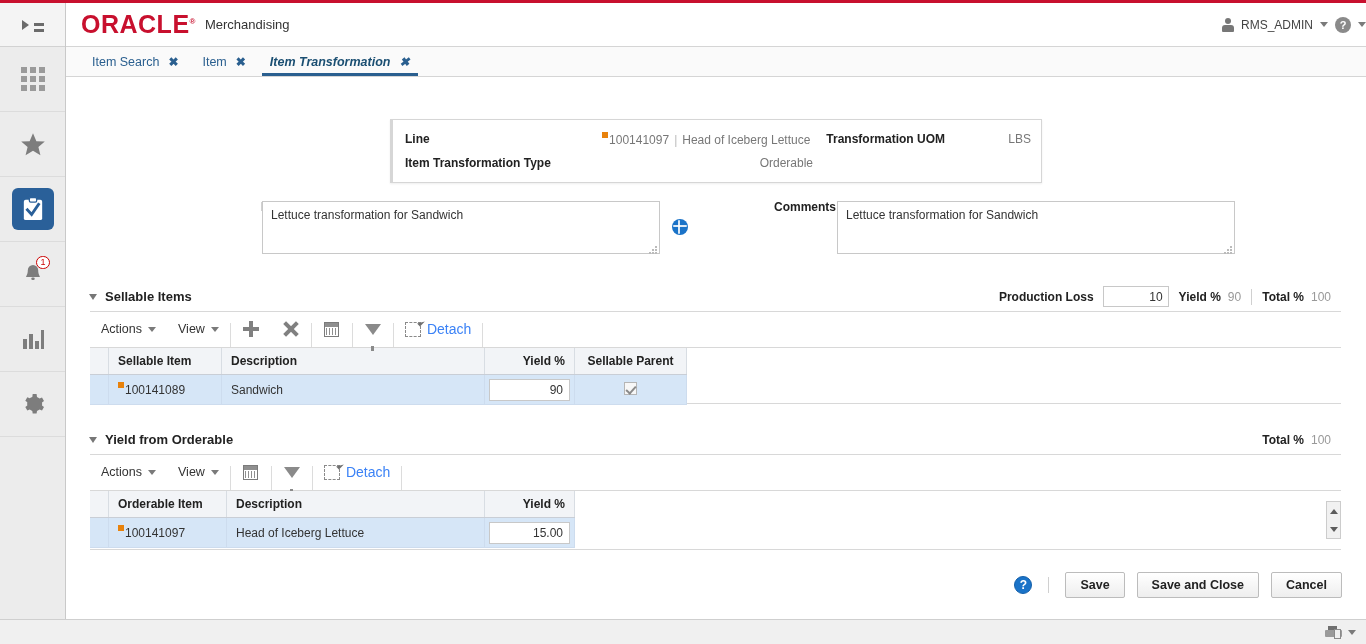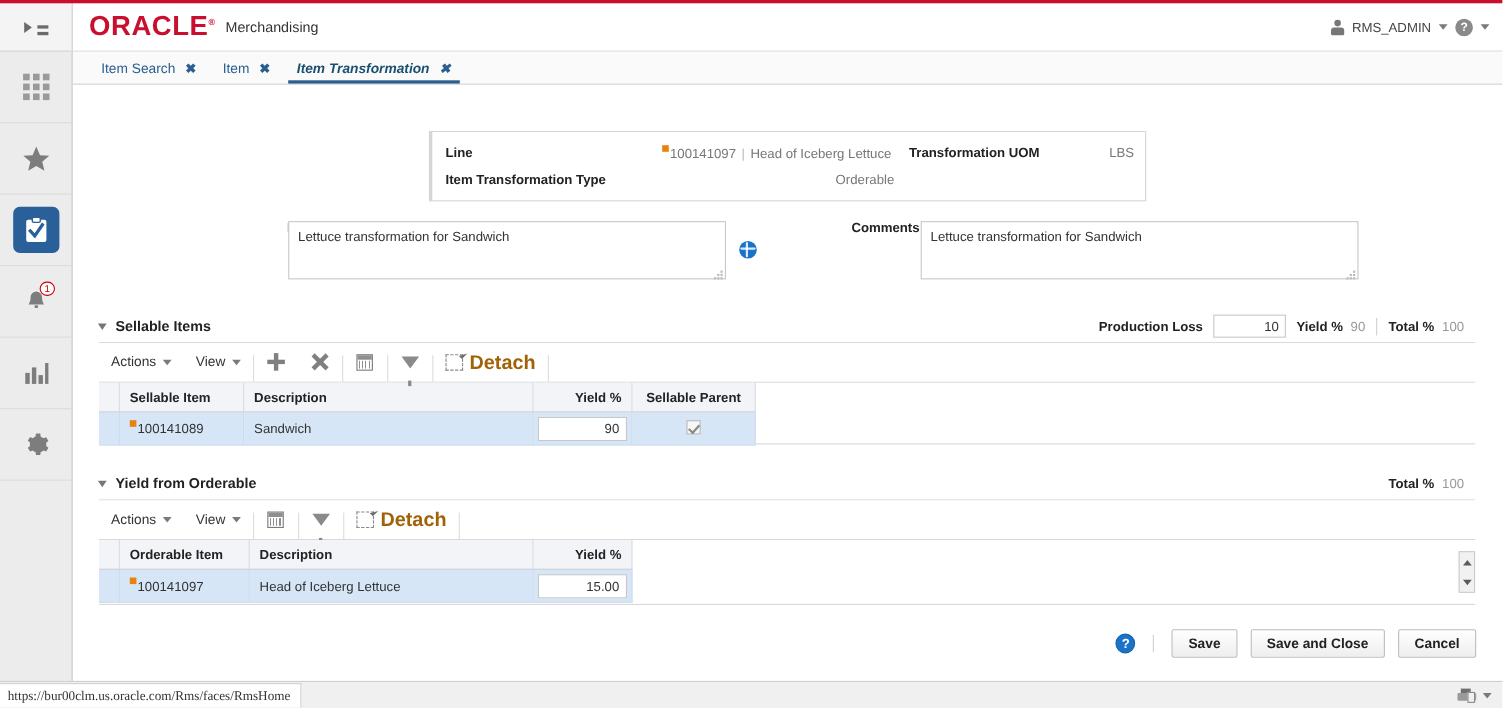--- a/index.html
+++ b/index.html
@@ -64,21 +64,21 @@
     z-index:10;
   }
   .oracle-logo {
     font-family:"Liberation Sans", sans-serif;
     color:#c8102e; font-weight:bold; font-size:25px;
     letter-spacing:0.5px; margin-left:15px;
     position:relative;
   }
   .oracle-logo:after{ content:"®"; font-size:8px; vertical-align:super; }
   .app-title { font-size:13px; color:#333; margin-left:9px; }
-  .hdr-right { margin-left:auto; display:flex; align-items:center; gap:7px; padding-right:12px; font-size:12px; color:#444;}
+  .hdr-right { margin-left:auto; display:flex; align-items:center; gap:7px; font-size:12px; color:#444;}
   .person-ico { width:12px; height:14px; position:relative; display:inline-block;}
   .person-ico .h{position:absolute;top:0;left:3px;width:6px;height:6px;border-radius:50%;background:#777;}
   .person-ico .b{position:absolute;top:7px;left:0;width:12px;height:7px;background:#777;border-radius:3px 3px 1px 1px;}
   .caret { width:0;height:0;border-left:4px solid transparent;border-right:4px solid transparent;border-top:5px solid #7a7a7a; display:inline-block;}
   .help-circle{
     width:16px;height:16px;border-radius:50%;background:#8a8a8a;color:#fff;
     font-size:11px; font-weight:bold; display:flex;align-items:center;justify-content:center;
   }
 
   
@@ -184,21 +184,21 @@
     width:15px;height:15px;border:1.6px solid #7b7b7b; position:relative; background:#fff;
   }
   .sheet:before{content:"";position:absolute;left:0;right:0;top:0;height:4px;background:#8f8f8f;}
   .sheet:after{content:"";position:absolute;left:1px;right:1px;bottom:1px;height:7px;
     background:repeating-linear-gradient(to right,#8f8f8f 0 1px,#fff 1px 3px);}
   .funnel { width:0;height:0;border-left:8px solid transparent;border-right:8px solid transparent;border-top:11px solid #8a8a8a; position:relative;}
   .funnel:after{content:"";position:absolute;left:-1.5px;top:11px;width:3px;height:5px;background:#8a8a8a;}
   .detach-ico { width:16px;height:15px; border:1.5px dashed #8a8a8a; position:relative;}
   .detach-ico:after{content:"";position:absolute;right:-3px;top:-4px;width:0;height:0;
     border-left:4px solid transparent;border-bottom:7px solid #6f6f6f; transform:rotate(45deg);}
-  .detach-lbl { font-weight:bold; font-size:18px; color:#a16207; }
+  .detach-lbl { font-weight:normal; font-size:14px; color:#3b82f6; }
 
   
   table.grid { border-collapse:collapse; table-layout:fixed; }
   table.grid th {
     background:#f2f4f7; border-right:1px solid #d8dde3; border-bottom:1px solid #c9ced6;
     font-size:12px; font-weight:bold; color:#222; text-align:left;
     padding:6px 9px; height:25px;
   }
   table.grid th.r { text-align:right; }
   table.grid th.c { text-align:center; }
@@ -595,21 +595,20 @@
       <div class="help-blue">?</div>
       <span class="vbar" style="margin:0 4px;"></span>
       <button class="btn">Save</button>
       <button class="btn">Save and Close</button>
       <button class="btn">Cancel</button>
     </div>
 
   </div>
 
   <div class="statusbar">
-    <div class="status-url">https://bur00clm.us.oracle.com/Rms/faces/RmsHome</div>
     <div class="sb-right">
       <span class="printer">
         <span class="top"></span>
           <span class="body"></span>
           <span class="pg"></span>
       </span>
       <span class="caret"></span>
     </div>
   </div>
 

